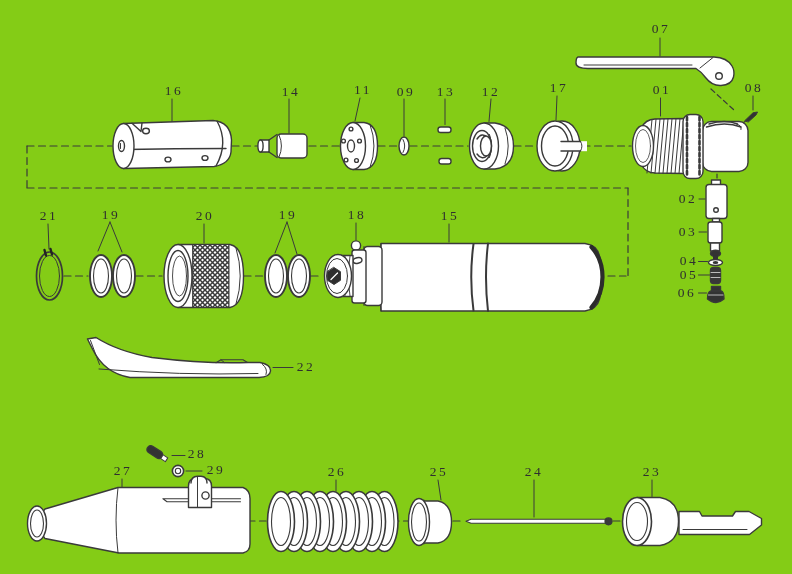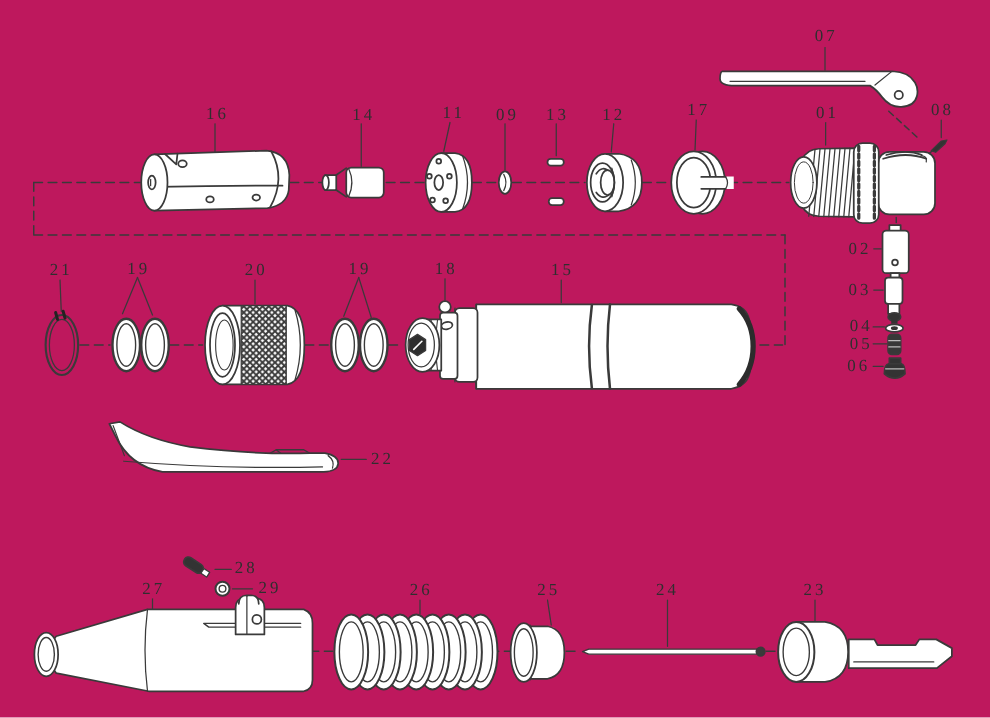--- a/index.html
+++ b/index.html
@@ -1,16 +1,16 @@
 <!DOCTYPE html>
 <html><head>
 <meta charset="utf-8">
 <style>
   html,body{margin:0;padding:0;background:#ffffff;}
-  .stage{position:relative;width:792px;height:574px;background:#be185d;overflow:hidden;}
+  .stage{position:relative;width:792px;height:574px;background:#84cc16;overflow:hidden;}
   svg{display:block;}
   .callout{font-family:"Liberation Serif","DejaVu Serif",serif;font-size:13.5px;letter-spacing:2.5px;
            fill:#2f2f2f;text-anchor:middle;stroke:none;}
 </style>
 </head>
 <body>
 
 <div class="stage">
 <svg width="792" height="574" viewBox="0 0 792 574">
 <defs>

